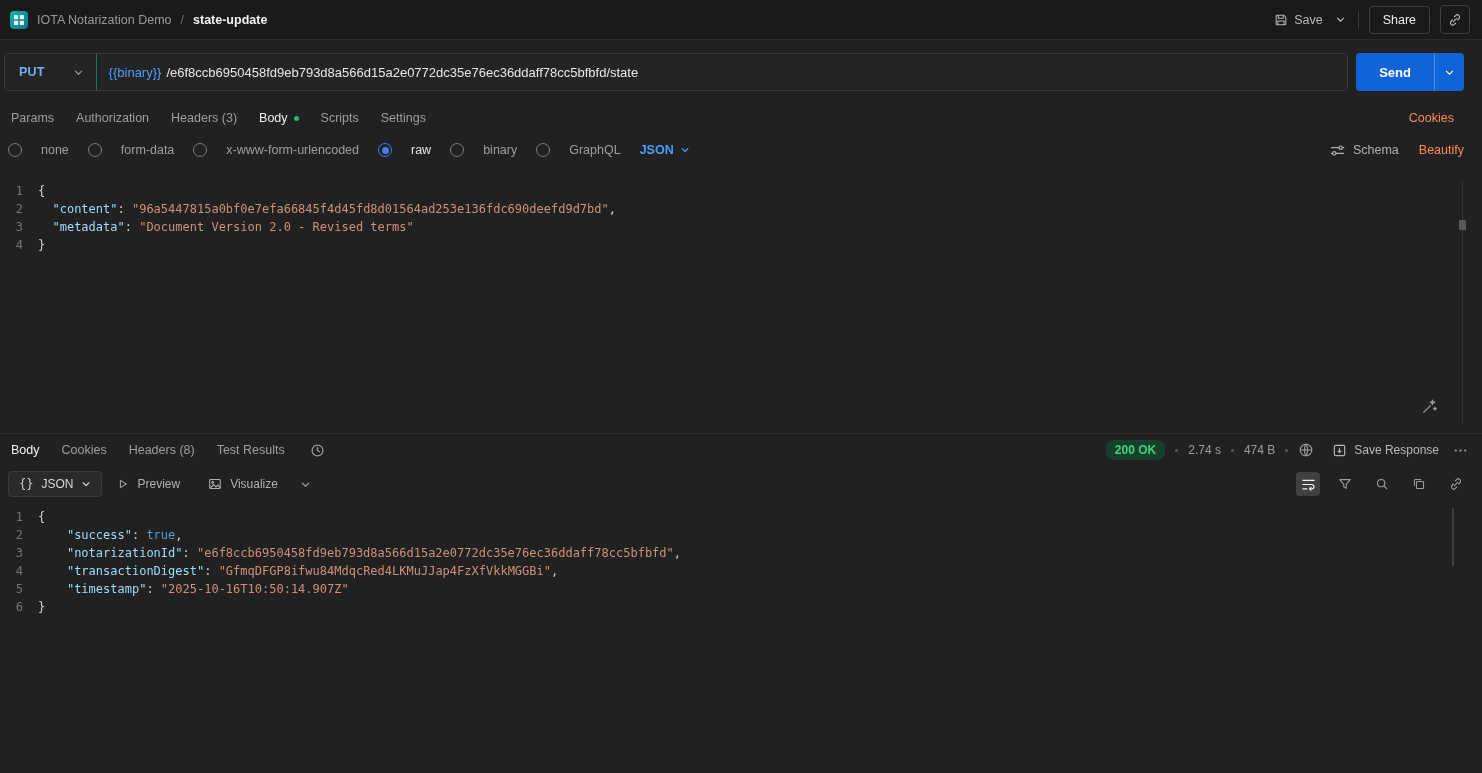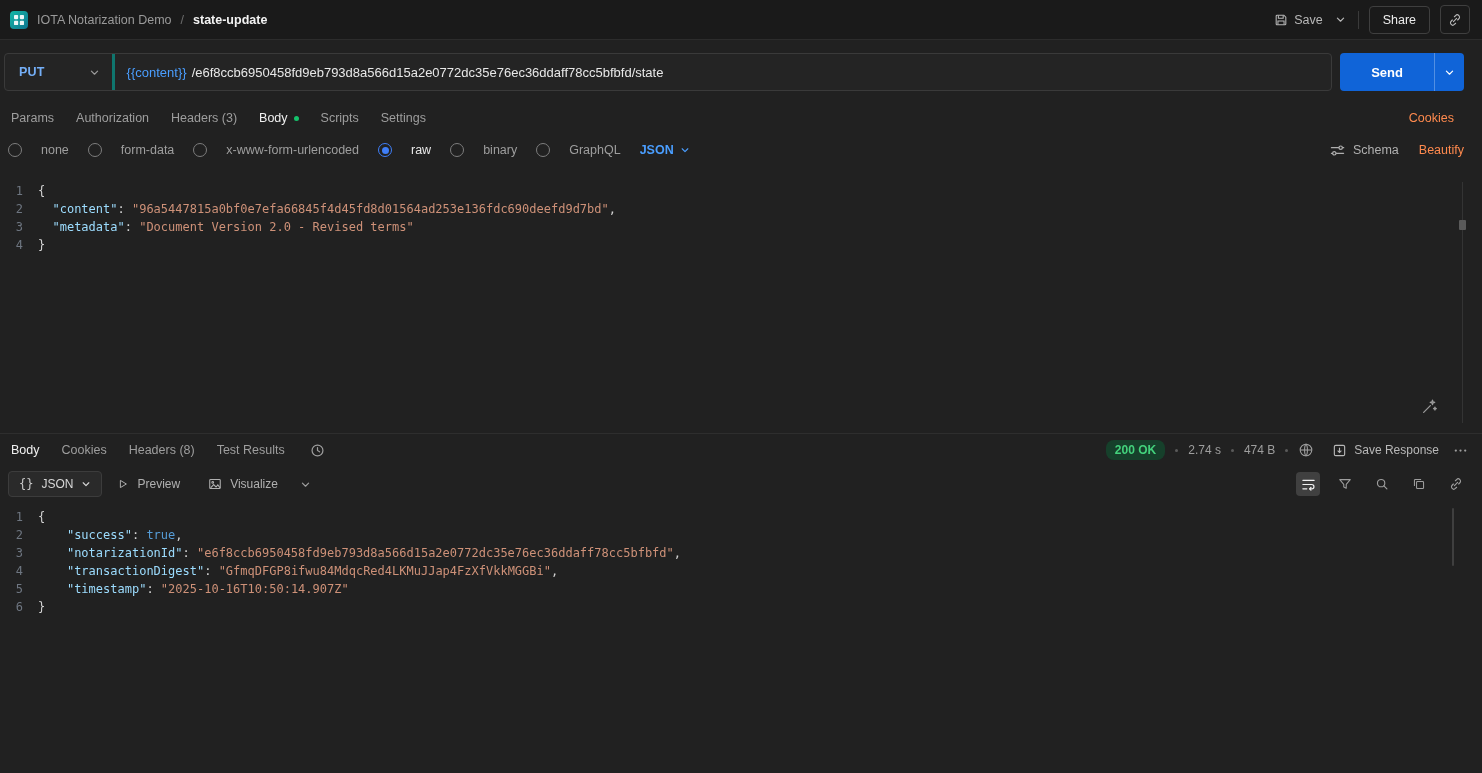--- a/index.html
+++ b/index.html
@@ -23,30 +23,30 @@
   .share-btn { border:1px solid #3f3f3f; background:transparent; color:#ececec; font-size:12.5px;
     border-radius:4px; padding:6px 13px; cursor:pointer; }
   .linkbox-btn { border:1px solid #3f3f3f; background:transparent; color:#b8b8b8; border-radius:4px;
     width:30px; height:29px; display:flex; align-items:center; justify-content:center; cursor:pointer; }
 
   
   .request { flex:1; min-height:0; display:flex; flex-direction:column; }
   .url-row { flex:none; height:64px; display:flex; align-items:center; gap:8px; padding:0 18px 0 4px; }
   .url-control { flex:1; height:38px; border:1px solid #3a3a3a; background:#242424; border-radius:4px;
     display:flex; align-items:center; min-width:0; }
-  .method-btn { height:100%; display:flex; align-items:center; gap:44px; padding:0 12px 0 14px;
-    border:none; border-right:3px solid #0f766e; background:transparent; cursor:pointer;
+  .method-btn { height:100%; display:flex; align-items:center; gap:28px; padding:0 12px 0 14px;
+    border:none; border-right:1px solid #0f766e; background:transparent; cursor:pointer;
     color:#74aef6; font-size:12.5px; font-weight:700; letter-spacing:.2px; }
   .method-btn .chev { color:#9a9a9a; }
   .url-text { display:flex; align-items:center; gap:5px; padding:0 12px; font-size:13px; white-space:nowrap; overflow:hidden; cursor:text; }
   .url-var { color:#4a9eff; }
   .url-path { color:#e8e8e8; }
   .send-group { flex:none; display:flex; height:38px; }
   .send-main { background:#1064d8; border:none; color:#fff; font-size:13px; font-weight:600;
-    padding:0 31px; border-radius:4px 0 0 4px; cursor:pointer; }
+    padding:0 23px; border-radius:4px 0 0 4px; cursor:pointer; }
   .send-caret { background:#1064d8; border:none; border-left:1px solid rgba(255,255,255,.28);
     width:30px; border-radius:0 4px 4px 0; color:#fff; display:flex; align-items:center; justify-content:center; cursor:pointer; }
 
   .req-tabs { flex:none; height:28px; display:flex; align-items:center; padding:0 28px 0 0;
     font-size:12.5px; color:#9e9e9e; }
   .req-tab { height:100%; display:flex; align-items:center; gap:6px; padding:0 11px; cursor:pointer; }
   .req-tab.active { color:#f0f0f0; }
   .dot-green { width:5px; height:5px; border-radius:50%; background:#15c26b; }
   .cookies-link { margin-left:auto; color:#ff8a4e; font-size:12.5px; cursor:pointer; }
 
@@ -163,21 +163,21 @@
       <div class="url-control">
         <button class="method-btn">
           <span>PUT</span>
           <span class="chev" style="display:flex;">
             <svg width="11" height="11" viewBox="0 0 16 16" fill="none" stroke="currentColor" stroke-width="1.7" stroke-linecap="round" stroke-linejoin="round">
                 <path d="M3.5 6l4.5 4.5L12.5 6"></path>
               </svg>
           </span>
         </button>
         <div class="url-text">
-          <span class="url-var">{{content}}</span>
+          <span class="url-var">{{binary}}</span>
           <span class="url-path">/e6f8ccb6950458fd9eb793d8a566d15a2e0772dc35e76ec36ddaff78cc5bfbfd/state</span>
         </div>
       </div>
       <div class="send-group">
         <button class="send-main">Send</button>
         <button class="send-caret">
           <span style="display:flex;">
             <svg width="11" height="11" viewBox="0 0 16 16" fill="none" stroke="currentColor" stroke-width="1.7" stroke-linecap="round" stroke-linejoin="round">
                 <path d="M3.5 6l4.5 4.5L12.5 6"></path>
               </svg>

